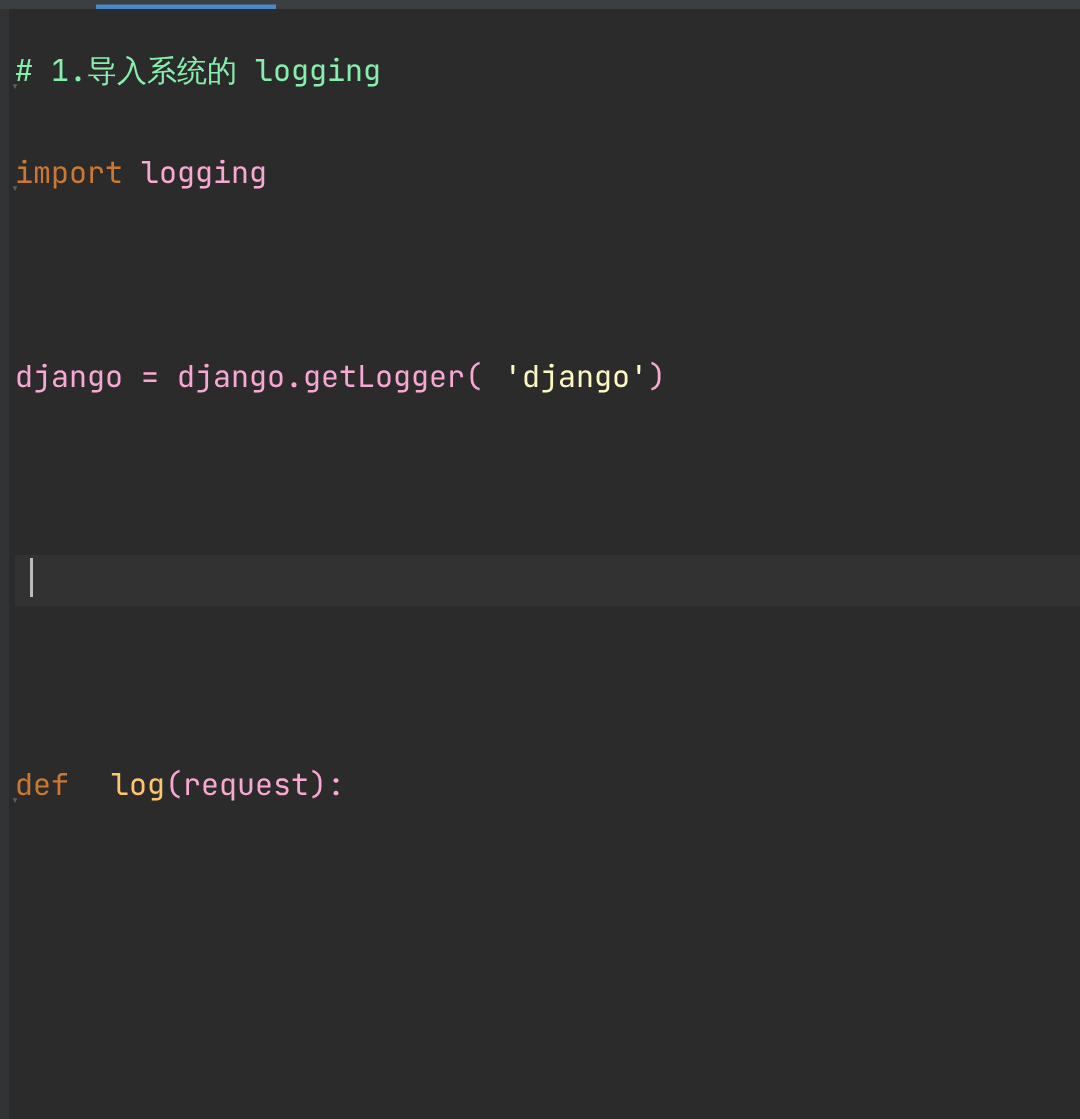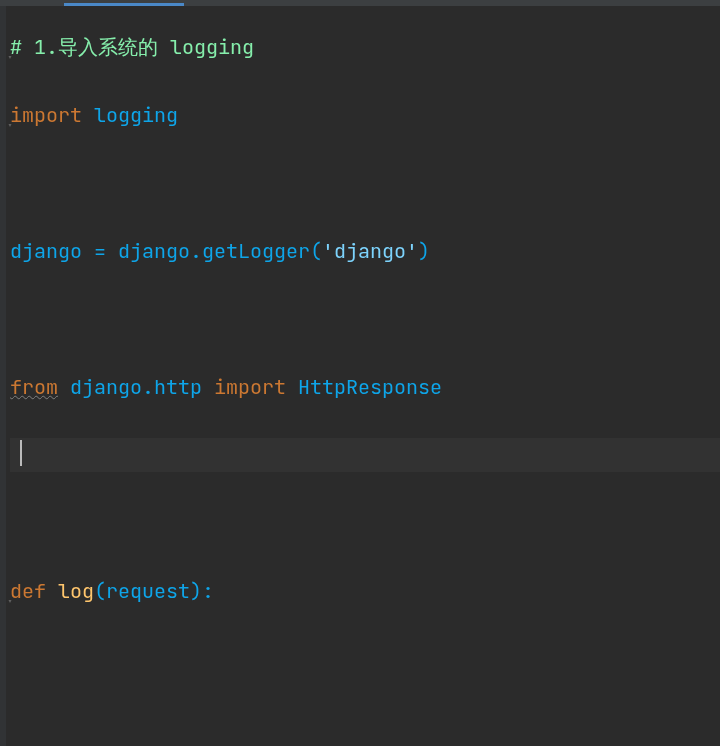--- a/index.html
+++ b/index.html
@@ -52,23 +52,23 @@
   .caret {
     position: absolute;
     left: 10px;
     top: 2px;
     width: 2px;
     height: 26px;
     background: #bbbbbb;
   }
   .cm  { color: #86efac; }
   .kw  { color: #CC7832; }
-  .fn  { color: #FFC66D; }
-  .str { color: #7dd3fc; }
-  .txt { color: #0ea5e9; }
+  .fn  { color: #FFC66D; margin-left: 16px; }
+  .str { color: #fef9c3; margin-left: 14px; }
+  .txt { color: #f9a8d4; }
   .wavy {
     text-decoration: underline wavy #808080;
     text-decoration-thickness: 1px;
   }
   .fold-ic {
     position: absolute;
     left: -3px;
     width: 8px;
     color: #606060;
     font-size: 10px;
@@ -82,21 +82,20 @@
   <div class="active-tab-underline"></div>
 </div>
 
 <div class="editor">
   <div class="gutter-bar"></div>
   <pre class="code"><span class="ln"><span class="fold-ic">▾</span><span class="cm"># 1.导入系统的 logging</span></span>
 <span class="ln"><span class="fold-ic">▾</span><span class="kw">import</span><span class="txt"> </span><span class="txt">logging</span></span>
 <span class="ln"></span>
 <span class="ln"><span class="txt">django</span><span class="txt"> = </span><span class="txt">django.getLogger(</span><span class="str">'django'</span><span class="txt">)</span></span>
 <span class="ln"></span>
-<span class="ln"><span class="kw wavy">from</span><span class="txt"> django.http </span><span class="kw">import</span><span class="txt"> HttpResponse</span></span>
 <span class="ln current"><span class="caret"></span></span>
 <span class="ln"></span>
 <span class="ln"><span class="fold-ic">▾</span><span class="kw">def</span><span class="txt"> </span><span class="fn">log</span><span class="txt">(</span><span class="txt">request</span><span class="txt">):</span></span>
 
 
 
 
 
 
 

